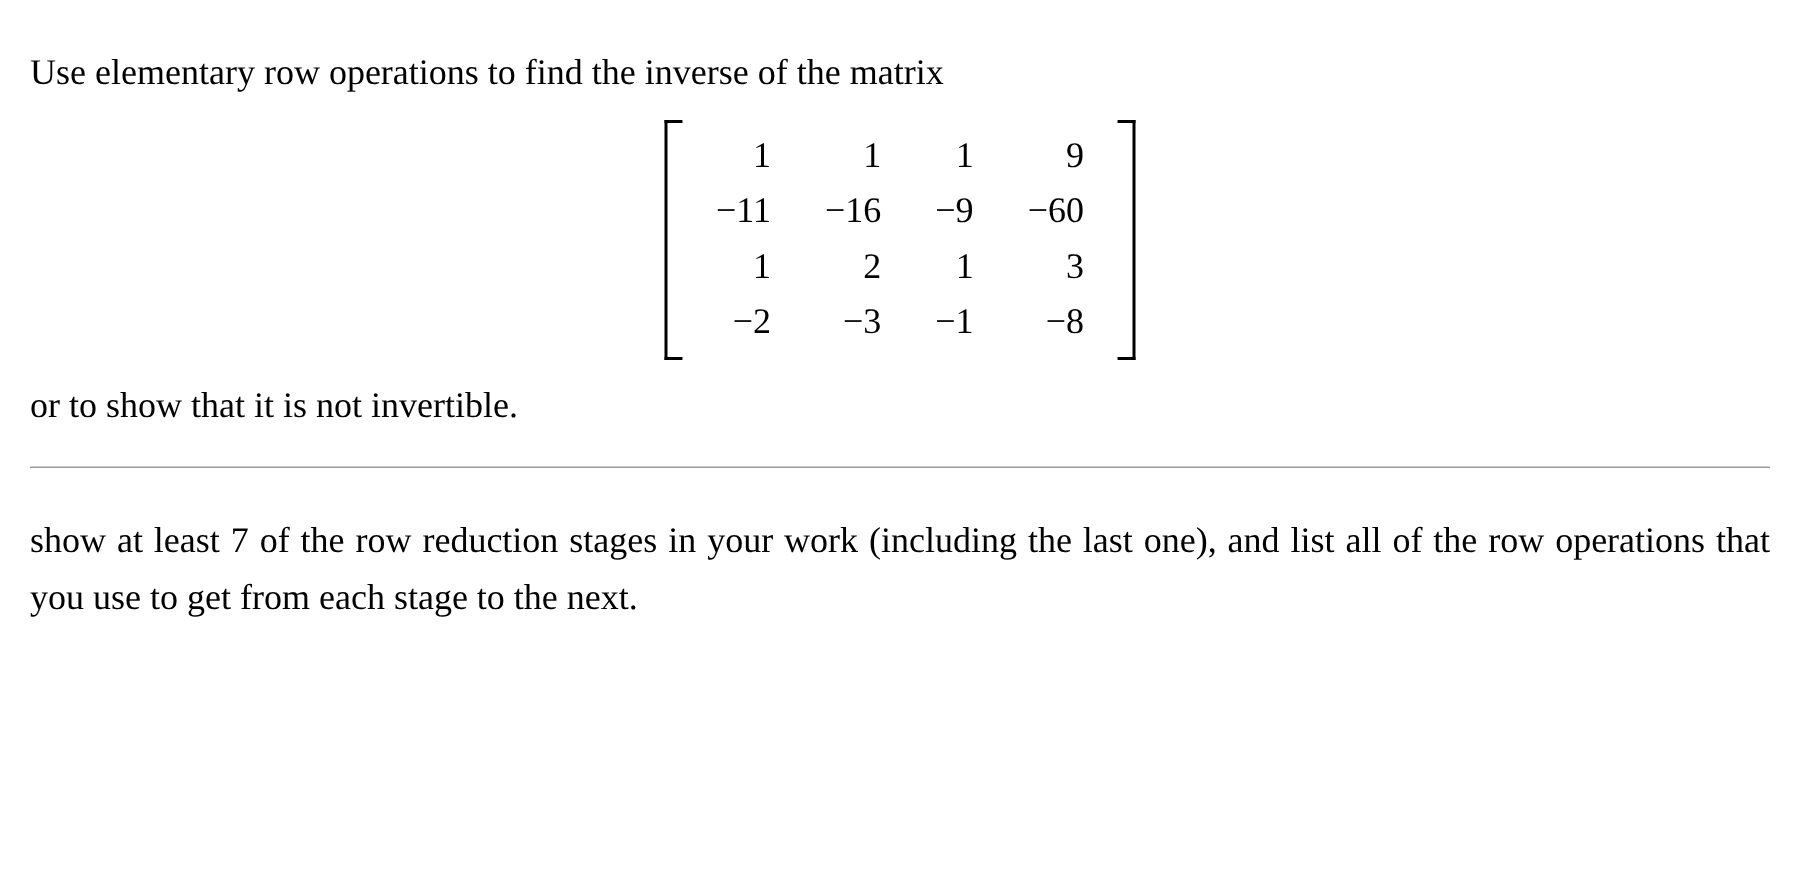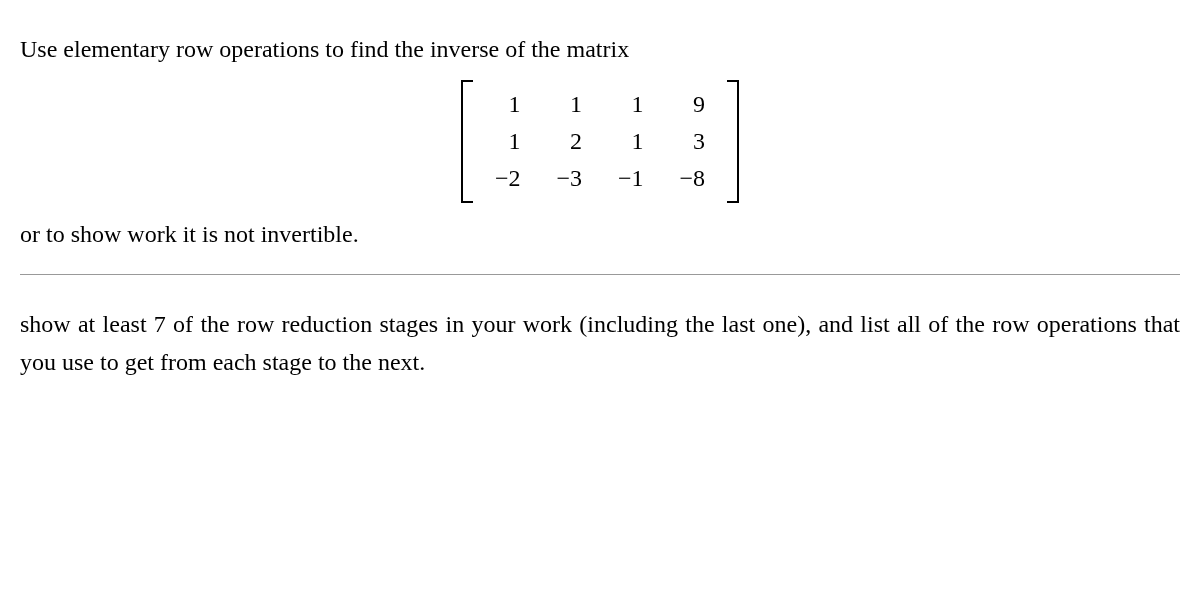--- a/index.html
+++ b/index.html
@@ -79,36 +79,42 @@
   <div class="matrix">
     <table class="matrix-table">
       <tbody>
           <tr>
         <td>1</td>
         <td>1</td>
         <td>1</td>
         <td>9</td>
       </tr>
       <tr>
+        <td>−11</td>
+        <td>−16</td>
+        <td>−9</td>
+        <td>−60</td>
+      </tr>
+      <tr>
         <td>1</td>
         <td>2</td>
         <td>1</td>
         <td>3</td>
       </tr>
       <tr>
         <td>−2</td>
         <td>−3</td>
         <td>−1</td>
         <td>−8</td>
       </tr>
     </tbody>
       </table>
   </div>
 </div>
 
-<p class="text-line">or to show work it is not invertible.</p>
+<p class="text-line">or to show that it is not invertible.</p>
 
 <hr class="hr-line">
 
 <p class="block-para">
   <span class="para2" style="display:inline-block;"></span><span>show at least 7 of the row reduction stages in your work</span>
   <span>(including the last one), and list all of the row operations that you use to get from each stage to the next.</span>
 </p>
 
 </body></html>

